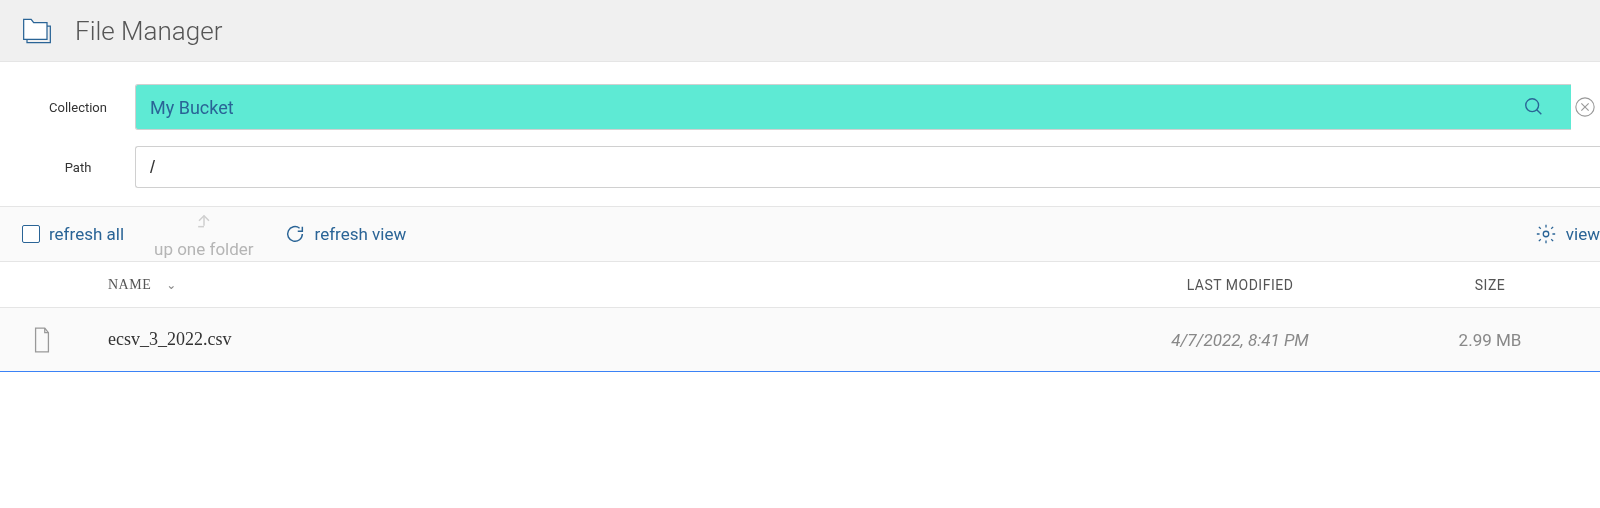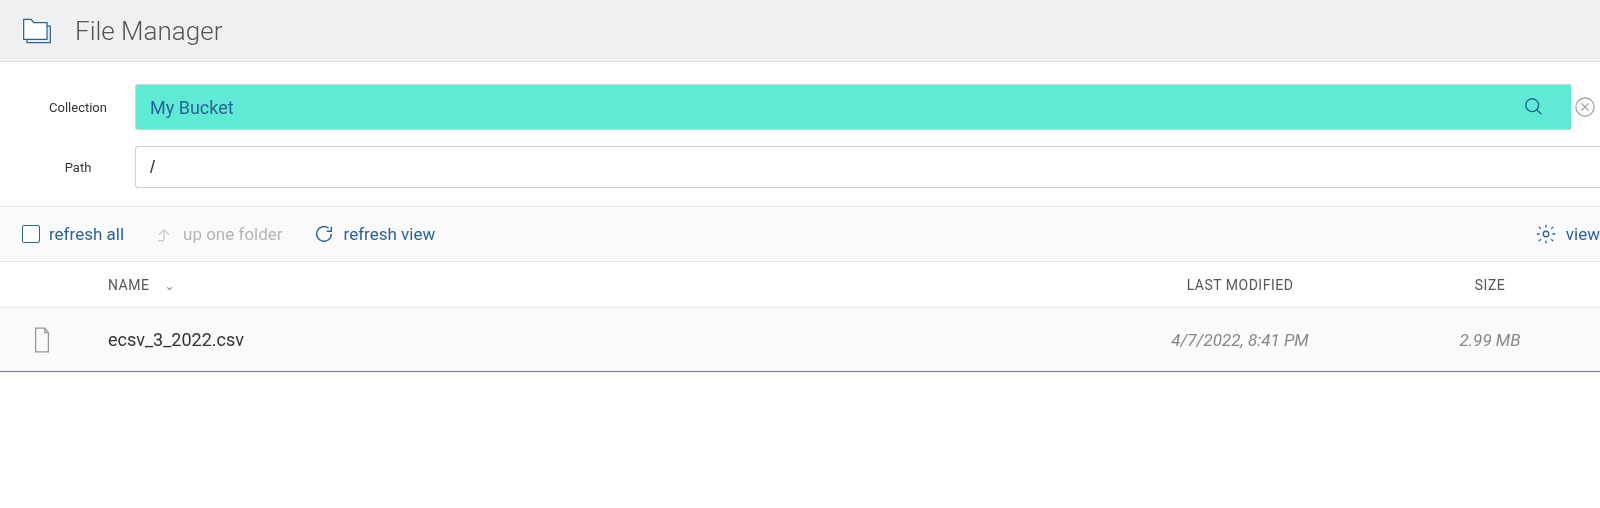--- a/index.html
+++ b/index.html
@@ -104,61 +104,61 @@
     background: #fafafa;
     height: 56px;
     display:flex;
     align-items: center;
     padding-left: 22px;
     gap: 30px;
   }
   .toolbar-right { margin-left:auto; display:flex; align-items:flex-end; gap:12px; padding-right:0; }
   .tb-item { display:flex; align-items:center; gap:9px; font-size:17px; cursor:pointer; }
   .tb-blue { color:#2a6496; }
-  .tb-grey { color:#b5b5b5; cursor:default; }
+  .tb-grey { color:#b5b5b5; cursor:default;flex-direction:column; }
   .checkbox-shell {
     width:18px; height:18px;
     border:1.5px solid #2a6496;
     border-radius:2px;
     background:#fff;
   }
 
   
   .table-header {
     height:46px;
     border-bottom:1px solid #e5e5e5;
     display:flex;
     align-items:center;
     font-size:14px;
     letter-spacing:0.5px;
     color:#555;
     background:#fff;
     padding-left:22px;
   }
   .col-check { width:86px; }
-  .col-name { flex:1; display:flex; align-items:flex-end; gap:15px;}
+  .col-name { flex:1; display:flex; align-items:flex-end; gap:15px;font-family:Liberation Serif, serif;}
   .col-mod  { width:280px; text-align:center; }
   .col-size { width:220px; text-align:center; }
   .sort-caret { font-size:12px; color:#888; }
 
   
   .row {
     height:64px;
     border-bottom:1px solid #3b82f6;
     background:#fafafa;
     display:flex;
     align-items:center;
     padding-left:22px;
     font-size:18px;
   }
   .row .col-check { width:86px; display:flex; align-items:center; }
   .row .file-icon { width:40px; display:flex; justify-content:center; color:#888; }
   .row .col-name { flex:1; color:#333; }
   .row .col-mod  { width:280px; text-align:center; color:#888; font-style:italic; font-size:17px;}
-  .row .col-size { width:220px; text-align:center; color:#888; font-style:italic; font-size:17px;}
+  .row .col-size { width:220px; text-align:center; color:#888; font-size:17px;}
 
   svg { display:block; }
 </style>
 </head>
 <body>
 
 <div class="header">
   <span class="header-icon">
     <svg width="40" height="40" viewBox="0 0 48 48" fill="none" stroke="#2a6496" stroke-width="1.5">
       <path d="M12 14h9l3 4h16v20H12z"></path>

